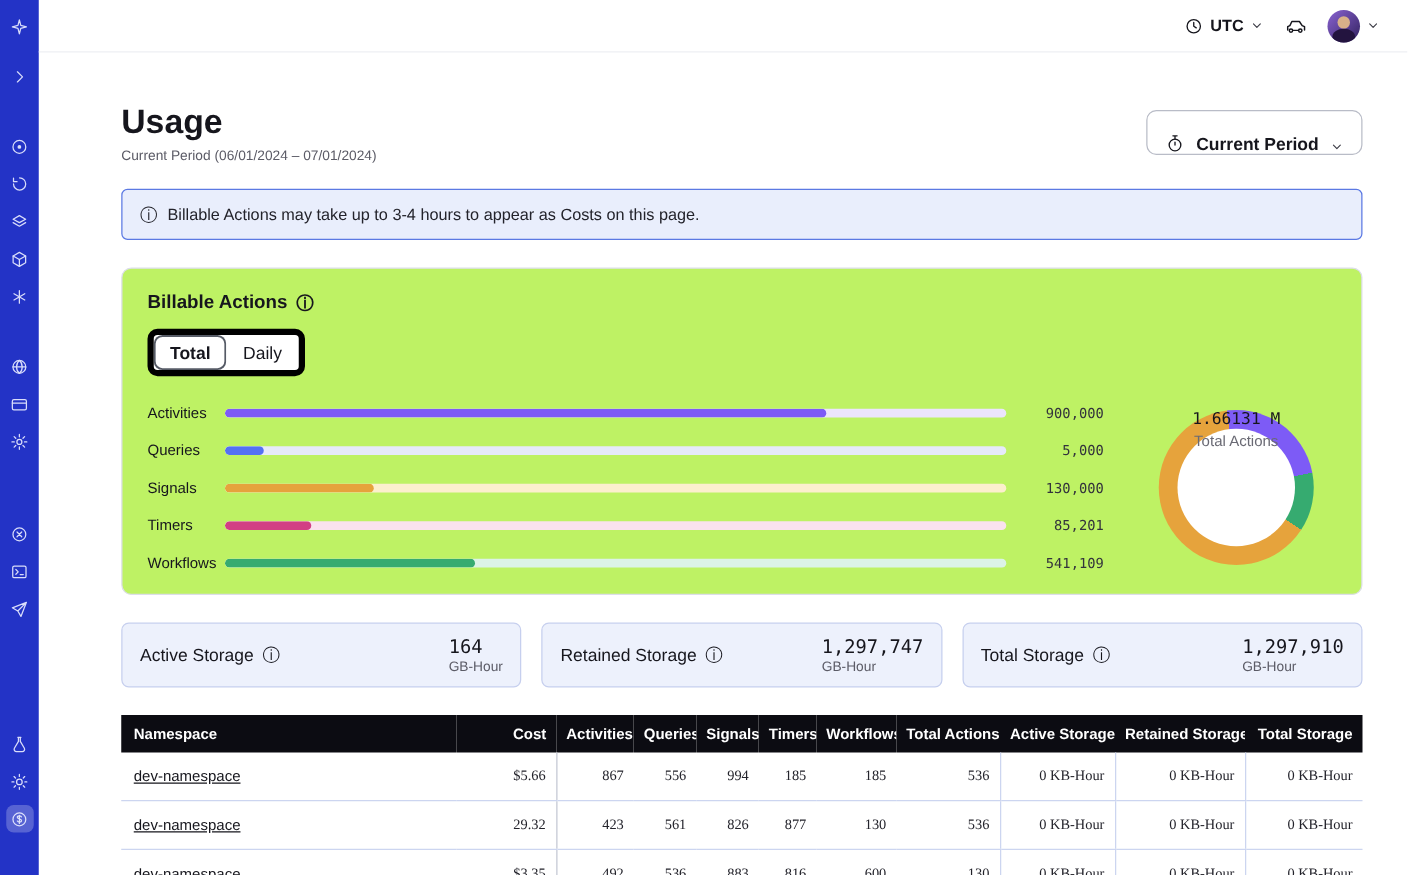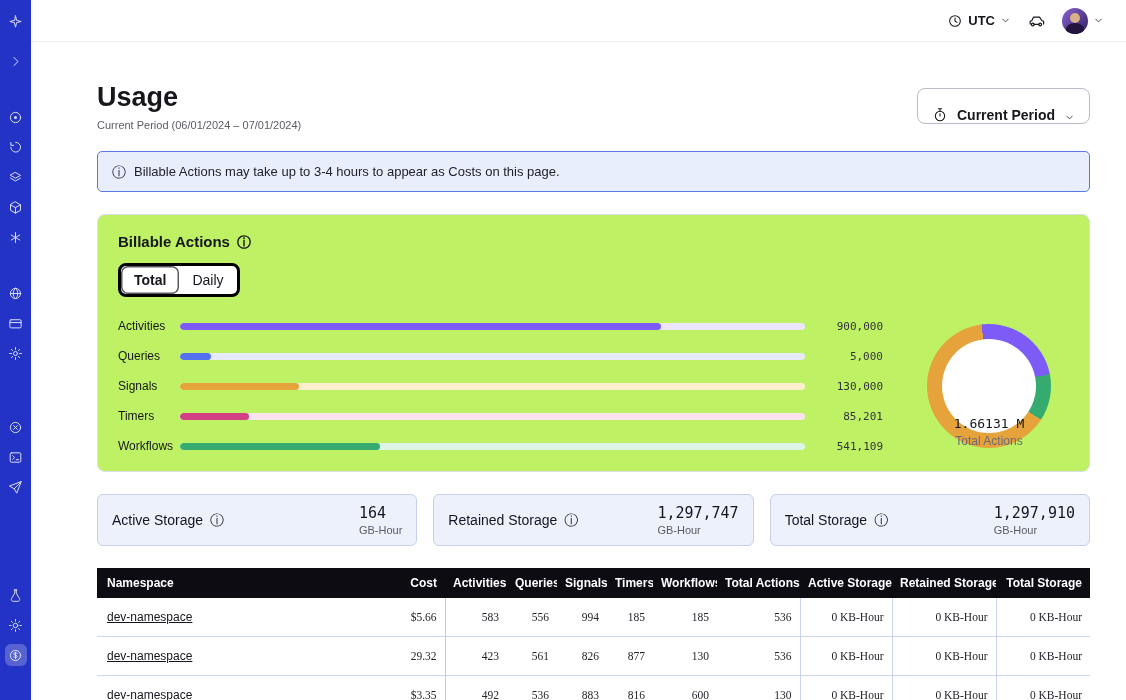--- a/index.html
+++ b/index.html
@@ -41,34 +41,34 @@
   .subtitle{font-size:11px;color:#5b5b66;margin-top:6px}
   .period-btn{display:flex;align-items:flex-end;gap:9px;background:#fff;border:1px solid #b9bcc7;
               border-radius:8px;height:36px;padding:0 14px;font-size:14px;font-weight:600;
               font-family:inherit;color:#16161d;cursor:pointer;margin-top:6px}
   .banner{margin-top:20px;background:#e9eefc;border:1px solid #5b79e3;border-radius:5px;
           padding:12px 14px;font-size:13px;display:flex;align-items:center;gap:8px;color:#23232b}
   .info-i{font-style:normal;font-size:14px;line-height:1;cursor:pointer}
 
   .card{margin-top:22px;border:1px solid #dcdee8;border-radius:8px;padding:18px 20px 18px;background:#bef264}
   .card-title{font-size:15px;font-weight:600;display:flex;gap:7px;align-items:center}
-  .tabs{display:inline-flex;border:3px solid #000000;border-radius:8px;margin-top:13px;background:#fff}
+  .tabs{display:inline-flex;border:5px solid #000000;border-radius:8px;margin-top:13px;background:#fff}
   .tab{font-family:inherit;font-size:14px;padding:6px 13px;background:transparent;border:none;
        color:#16161d;cursor:pointer;border-radius:7px}
   .tab.active{box-shadow:inset 0 0 0 1.5px #565b66;font-weight:700}
 
   .chart-flex{display:flex;margin-top:22px;align-items:center}
   .bars{flex:1;display:flex;flex-direction:column;gap:16px;margin-right:26px;min-width:0}
   .bar-row{display:flex;align-items:center}
   .bar-label{width:62px;font-size:12px;flex-shrink:0}
   .bar-track{flex:1;height:7px;border-radius:4px;position:relative;overflow:hidden}
   .bar-fill{position:absolute;left:0;top:0;height:100%;border-radius:4px}
   .bar-value{width:66px;text-align:right;font-family:"DejaVu Sans Mono","Liberation Mono",monospace;
              font-size:11px;color:#33333c;flex-shrink:0;margin-left:12px}
-  .donut-wrap{width:160px;display:flex;align-items:flex-end;justify-content:center;position:relative;flex-shrink:0}
+  .donut-wrap{width:160px;display:flex;align-items:flex-start;justify-content:center;position:relative;flex-shrink:0}
   .donut{width:124px;height:124px;border-radius:50%;position:relative}
   .donut::after{content:"";position:absolute;inset:15px;background:#fff;border-radius:50%}
   .donut-center{position:absolute;text-align:center}
   .donut-value{font-family:"DejaVu Sans Mono","Liberation Mono",monospace;font-size:13px;color:#16161d}
   .donut-label{font-size:12px;color:#6a6a74;margin-top:3px}
 
   .storage-row{display:flex;gap:16px;margin-top:22px}
   .storage-card{flex:1;background:#edf1fc;border:1px solid #c6cfee;border-radius:6px;
                 padding:9px 14px;display:flex;justify-content:space-between;align-items:center}
   .storage-label{font-size:14px;display:flex;gap:7px;align-items:center}
@@ -371,21 +371,21 @@
             <th>Total Actions</th>
             <th>Active Storage</th>
             <th>Retained Storage</th>
             <th>Total Storage</th>
           </tr>
         </thead>
         <tbody id="table-body">
             <tr>
               <td class="c-ns"><a class="ns-link">dev-namespace</a></td>
               <td class="num">$5.66</td>
-              <td class="num sep-g">583</td>
+              <td class="num sep-g">867</td>
               <td class="num">556</td>
               <td class="num">994</td>
               <td class="num">185</td>
               <td class="num">185</td>
               <td class="num">536</td>
               <td class="num sep-b">0 KB-Hour</td>
               <td class="num sep-b">0 KB-Hour</td>
               <td class="num sep-b">0 KB-Hour</td>
             </tr>
             <tr>

